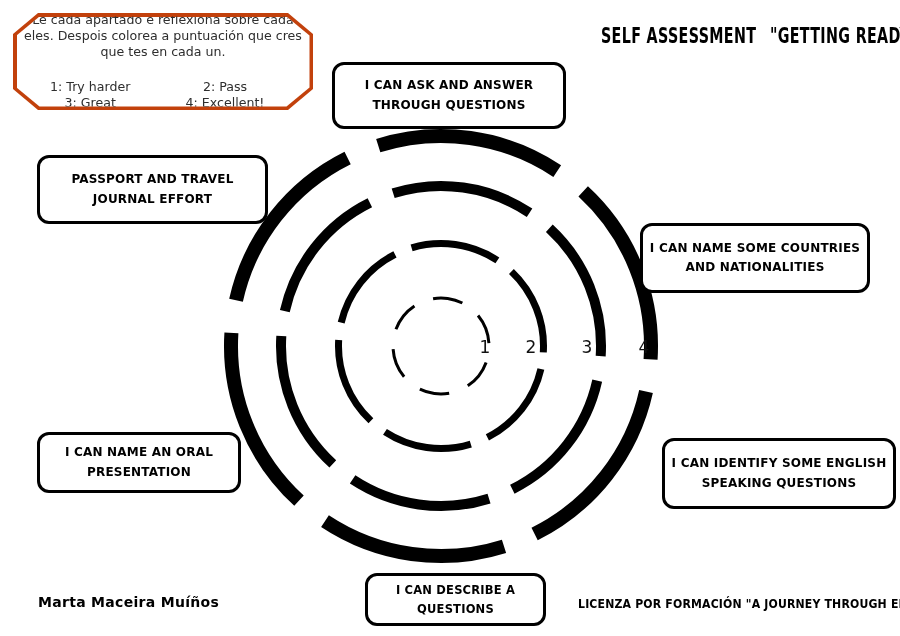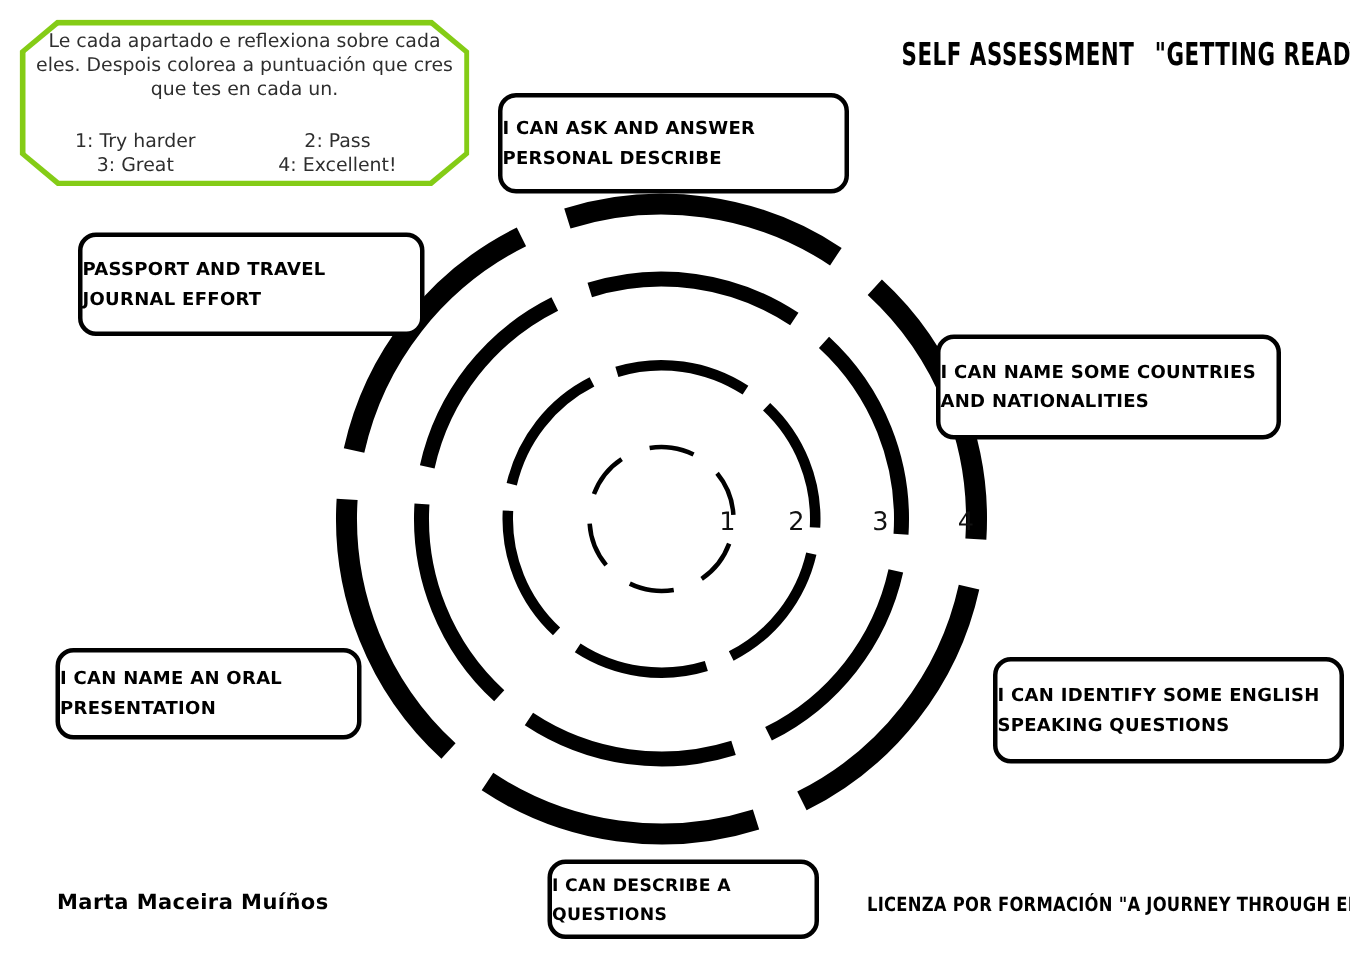--- a/index.html
+++ b/index.html
@@ -2,21 +2,21 @@
 <html><head>
 <meta charset="utf-8">
 <style>
   html,body{margin:0;padding:0;background:#fff;}
   .sheet{
     position:relative;width:900px;height:636px;background:#ffffff;overflow:hidden;
     font-family:"DejaVu Sans", sans-serif;color:#000;
   }
   
   .instr-outer{
-    position:absolute;left:13px;top:13px;width:300px;height:111px;background:#84cc16;
+    position:absolute;left:13px;top:13px;width:300px;height:97px;background:#c2410c;
     clip-path:polygon(25px 0,calc(100% - 25px) 0,100% 21px,100% calc(100% - 21px),
                       calc(100% - 25px) 100%,25px 100%,0 calc(100% - 21px),0 21px);
   }
   .instr-inner{
     position:absolute;inset:3.5px;background:#fff;
     clip-path:polygon(23px 0,calc(100% - 23px) 0,100% 19px,100% calc(100% - 19px),
                       calc(100% - 23px) 100%,23px 100%,0 calc(100% - 19px),0 19px);
     display:flex;flex-direction:column;align-items:center;justify-content:center;
     font-size:12.6px;line-height:1.25;color:#2e2e2e;text-align:center;
   }
@@ -26,26 +26,26 @@
     position:absolute;left:601px;top:24px;font-size:21px;font-weight:bold;
     letter-spacing:.5px;white-space:nowrap;transform:scaleX(.68);transform-origin:0 50%;
   }
   .title .quote{margin-left:20px;}
   
   .wheel-svg{position:absolute;left:0;top:0;z-index:1;}
   .wheel-svg text{font-family:"DejaVu Sans", sans-serif;font-size:17px;fill:#111;}
   
   .label-box{
     position:absolute;z-index:2;background:#fff;border:3.5px solid #000;border-radius:12px;
-    display:flex;flex-direction:column;align-items:flex-start;justify-content:center;
+    display:flex;flex-direction:column;align-items:center;justify-content:center;
     text-align:center;font-size:12px;font-weight:bold;letter-spacing:.2px;line-height:1.6;
   }
   .box-top{left:332px;top:62px;width:228px;height:61px;}
-  .box-left{left:52px;top:155px;width:225px;height:63px;}
-  .box-right{left:624px;top:223px;width:224px;height:64px;}
+  .box-left{left:37px;top:155px;width:225px;height:63px;}
+  .box-right{left:640px;top:223px;width:224px;height:64px;}
   .box-bottom-left{left:37px;top:432px;width:198px;height:55px;}
   .box-bottom-right{left:630px;top:438px;width:228px;height:65px;margin-left:32px;}
   .box-bottom-center{left:365px;top:573px;width:175px;height:47px;font-size:11.5px;}
   
   .author{position:absolute;left:38px;top:594px;font-size:14px;font-weight:bold;letter-spacing:.3px;}
   .license{
     position:absolute;left:578px;top:596px;font-size:13px;font-weight:bold;white-space:nowrap;
     transform:scaleX(.84);transform-origin:0 50%;letter-spacing:.2px;
   }
 </style>
@@ -80,21 +80,21 @@
       <circle cx="441" cy="346" r="210" stroke-width="14" stroke-dasharray="186.92 32.99" stroke-dashoffset="203.41"></circle>
     </g>
     <text x="485" y="353" text-anchor="middle">1</text>
     <text x="531" y="353" text-anchor="middle">2</text>
     <text x="587" y="353" text-anchor="middle">3</text>
     <text x="644" y="353" text-anchor="middle">4</text>
   </svg>
 
   <div class="label-box box-top">
     <span>I CAN ASK AND ANSWER</span>
-    <span>PERSONAL DESCRIBE</span>
+    <span>THROUGH QUESTIONS</span>
   </div>
 
   <div class="label-box box-left">
     <span>PASSPORT AND TRAVEL</span>
     <span>JOURNAL EFFORT</span>
   </div>
 
   <div class="label-box box-right">
     <span>I CAN NAME SOME COUNTRIES</span>
     <span>AND NATIONALITIES</span>

